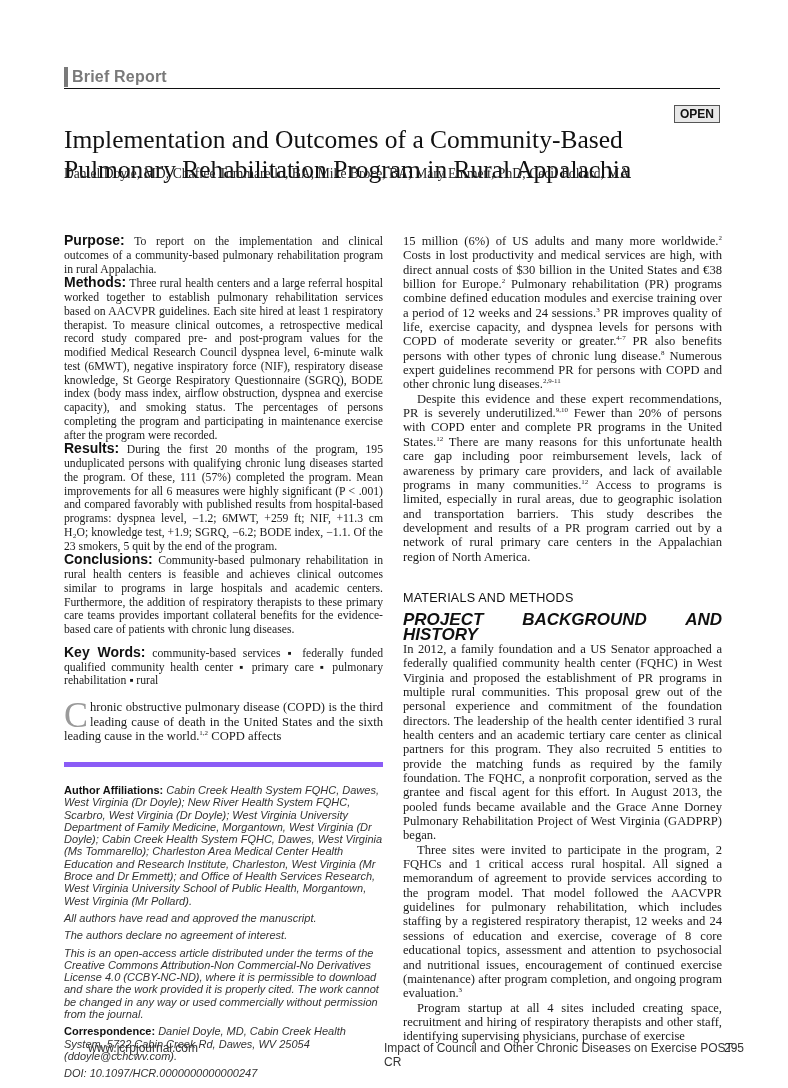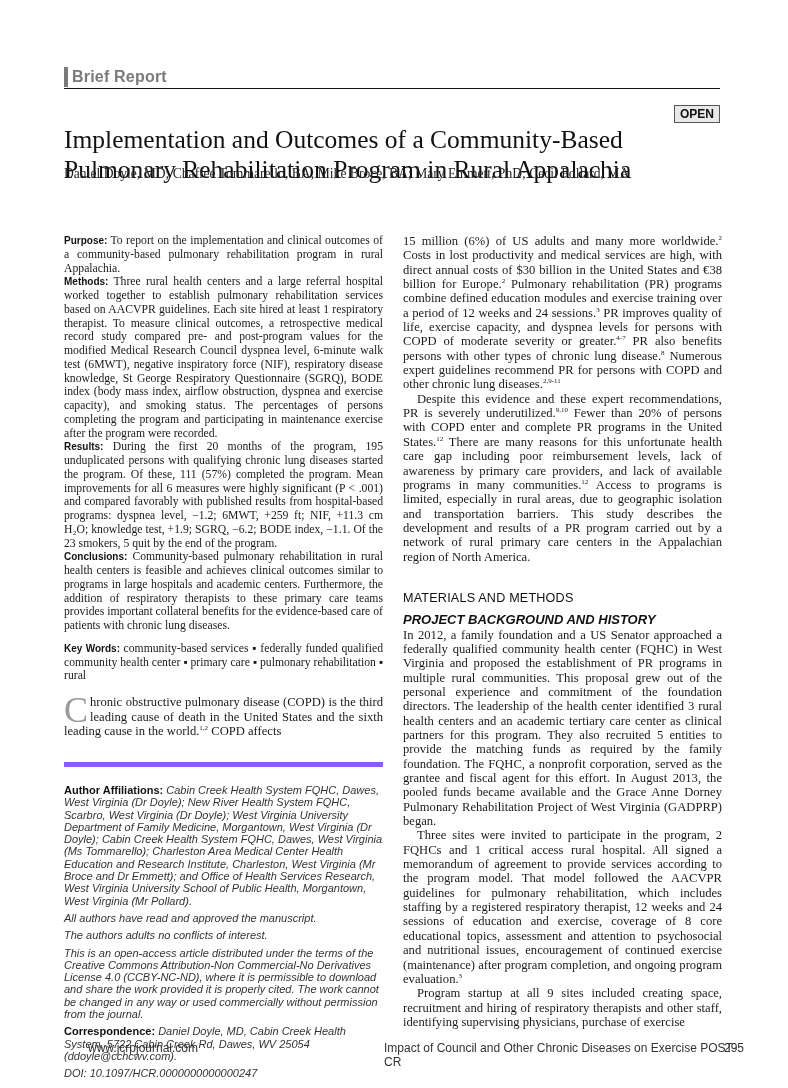--- a/index.html
+++ b/index.html
@@ -14,34 +14,34 @@
 
     
     .title { position: absolute; left: 64px; top: 102px; width: 680px; font-family: "Liberation Serif", "DejaVu Serif", serif; font-size: 25.5px; line-height: 30px; color: #111; margin-top: 23px; }
     .authors { position: absolute; left: 64px; top: 166px; width: 680px; font-family: "Liberation Serif", "DejaVu Serif", serif; font-size: 13.6px; color: #222; }
 
     
     .col { position: absolute; top: 234px; width: 319px; font-family: "Liberation Serif", "DejaVu Serif", serif; font-size: 11.7px; line-height: 13.75px; color: #1a1a1a; text-align: justify; }
     .col-left { left: 64px; }
     .col-right { left: 403px; }
     .col p { margin: 0; }
-    .abs-label { font-family: "Liberation Sans", "DejaVu Sans", sans-serif; font-weight: bold; font-size: 10px; color: #111; }
+    .abs-label { font-family: "Liberation Sans", "DejaVu Sans", sans-serif; font-weight: bold; font-size: 14px; color: #111; }
     .abstract { background: #ffffff; }
     .abs-block { margin: 0; }
     .keywords { margin-top: 9px !important; }
     .dropcap-para { margin-top: 12px !important; font-size: 12.6px; line-height: 14.5px; }
     .dropcap { float: left; font-family: "Liberation Serif", "DejaVu Serif", serif; font-size: 36px; line-height: 28px; color: #9a9a9a; margin: 1px 2px -2px 0; }
     .indent { text-indent: 14px; }
 
     .affil-box { position: absolute; left: 64px; top: 762px; width: 319px; border-top: 5px solid #8b5cf6; padding-top: 17px; font-family: "Liberation Sans", "DejaVu Sans", sans-serif; font-size: 11px; line-height: 12.3px; color: #333; }
     .affil-box p { margin: 0 0 5px 0; font-style: italic; }
     .affil-box .k { font-style: normal; font-weight: bold; color: #111; }
 
     .h-section { font-family: "Liberation Sans", "DejaVu Sans", sans-serif; font-weight: normal; font-size: 12.6px; color: #111; margin: 27px 0 8px 0 !important; letter-spacing: 0.2px; }
-    .h-sub { font-family: "Liberation Sans", "DejaVu Sans", sans-serif; font-weight: bold; font-style: italic; font-size: 13px; color: #111; margin: 0 !important; }
+    .h-sub { font-family: "Liberation Sans", "DejaVu Sans", sans-serif; font-weight: bold; font-style: italic; font-size: 17px; color: #111; margin: 0 !important; }
     .right-body { font-size: 12.6px; line-height: 14.35px; }
 
     .sup { font-size: 7px; vertical-align: 5px; line-height: 0; }
 
     
     .footer { position: absolute; left: 64px; top: 1041px; width: 656px; height: 14px; font-family: "Liberation Sans", "DejaVu Sans", sans-serif; font-size: 12px; color: #333; margin-left: 24px; }
     .footer .url { position: absolute; left: 0; top: 0; }
     .footer .running { position: absolute; left: 296px; top: 0; }
     .footer .page { position: absolute; right: 0; top: 0; }
   </style>
@@ -69,33 +69,33 @@
     <p class="abs-block"><span class="abs-label">Results:</span><span> During the first 20 months of the program, 195 unduplicated persons with qualifying chronic lung diseases started the program. Of these, 111 (57%) completed the program. Mean improvements for all 6 measures were highly significant (P &lt; .001) and compared favorably with published results from hospital-based programs: dyspnea level, −1.2; 6MWT, +259 ft; NIF, +11.3 cm H₂O; knowledge test, +1.9; SGRQ, −6.2; BODE index, −1.1. Of the 23 smokers, 5 quit by the end of the program.</span></p>
     <p class="abs-block"><span class="abs-label">Conclusions:</span><span> Community-based pulmonary rehabilitation in rural health centers is feasible and achieves clinical outcomes similar to programs in large hospitals and academic centers. Furthermore, the addition of respiratory therapists to these primary care teams provides important collateral benefits for the evidence-based care of patients with chronic lung diseases.</span></p>
     <p class="abs-block keywords"><span class="abs-label">Key Words:</span><span> community-based services ▪ federally funded qualified community health center ▪ primary care ▪ pulmonary rehabilitation ▪ rural</span></p>
   </div>
   <p class="dropcap-para"><span class="dropcap">C</span><span>hronic obstructive pulmonary disease (COPD) is the third leading cause of death in the United States and the sixth leading cause in the world.</span><span class="sup">1,2</span><span> COPD affects</span></p>
 </div>
 
 <div class="affil-box">
   <p><span class="k">Author Affiliations:</span><span> Cabin Creek Health System FQHC, Dawes, West Virginia (Dr Doyle); New River Health System FQHC, Scarbro, West Virginia (Dr Doyle); West Virginia University Department of Family Medicine, Morgantown, West Virginia (Dr Doyle); Cabin Creek Health System FQHC, Dawes, West Virginia (Ms Tommarello); Charleston Area Medical Center Health Education and Research Institute, Charleston, West Virginia (Mr Broce and Dr Emmett); and Office of Health Services Research, West Virginia University School of Public Health, Morgantown, West Virginia (Mr Pollard).</span></p>
   <p>All authors have read and approved the manuscript.</p>
-  <p>The authors adults no conflicts of interest.</p>
+  <p>The authors declare no agreement of interest.</p>
   <p>This is an open-access article distributed under the terms of the Creative Commons Attribution-Non Commercial-No Derivatives License 4.0 (CCBY-NC-ND), where it is permissible to download and share the work provided it is properly cited. The work cannot be changed in any way or used commercially without permission from the journal.</p>
   <p><span class="k">Correspondence:</span><span> Daniel Doyle, MD, Cabin Creek Health System, 5722 Cabin Creek Rd, Dawes, WV 25054 (ddoyle@cchcwv.com).</span></p>
   <p>DOI: 10.1097/HCR.0000000000000247</p>
 </div>
 
 <div class="col col-right right-body">
   <p><span>15 million (6%) of US adults and many more worldwide.</span><span class="sup">2</span><span> Costs in lost productivity and medical services are high, with direct annual costs of $30 billion in the United States and €38 billion for Europe.</span><span class="sup">2</span><span> Pulmonary rehabilitation (PR) programs combine defined education modules and exercise training over a period of 12 weeks and 24 sessions.</span><span class="sup">3</span><span> PR improves quality of life, exercise capacity, and dyspnea levels for persons with COPD of moderate severity or greater.</span><span class="sup">4-7</span><span> PR also benefits persons with other types of chronic lung disease.</span><span class="sup">8</span><span> Numerous expert guidelines recommend PR for persons with COPD and other chronic lung diseases.</span><span class="sup">2,9-11</span></p>
   <p class="indent"><span>Despite this evidence and these expert recommendations, PR is severely underutilized.</span><span class="sup">9,10</span><span> Fewer than 20% of persons with COPD enter and complete PR programs in the United States.</span><span class="sup">12</span><span> There are many reasons for this unfortunate health care gap including poor reimbursement levels, lack of awareness by primary care providers, and lack of available programs in many communities.</span><span class="sup">12</span><span> Access to programs is limited, especially in rural areas, due to geographic isolation and transportation barriers. This study describes the development and results of a PR program carried out by a network of rural primary care centers in the Appalachian region of North America.</span></p>
   <p class="h-section">MATERIALS AND METHODS</p>
   <p class="h-sub">PROJECT BACKGROUND AND HISTORY</p>
   <p>In 2012, a family foundation and a US Senator approached a federally qualified community health center (FQHC) in West Virginia and proposed the establishment of PR programs in multiple rural communities. This proposal grew out of the personal experience and commitment of the foundation directors. The leadership of the health center identified 3 rural health centers and an academic tertiary care center as clinical partners for this program. They also recruited 5 entities to provide the matching funds as required by the family foundation. The FQHC, a nonprofit corporation, served as the grantee and fiscal agent for this effort. In August 2013, the pooled funds became available and the Grace Anne Dorney Pulmonary Rehabilitation Project of West Virginia (GADPRP) began.</p>
   <p class="indent"><span>Three sites were invited to participate in the program, 2 FQHCs and 1 critical access rural hospital. All signed a memorandum of agreement to provide services according to the program model. That model followed the AACVPR guidelines for pulmonary rehabilitation, which includes staffing by a registered respiratory therapist, 12 weeks and 24 sessions of education and exercise, coverage of 8 core educational topics, assessment and attention to psychosocial and nutritional issues, encouragement of continued exercise (maintenance) after program completion, and ongoing program evaluation.</span><span class="sup">3</span></p>
-  <p class="indent">Program startup at all 9 sites included creating space, recruitment and hiring of respiratory therapists and other staff, identifying supervising physicians, purchase of exercise</p>
+  <p class="indent">Program startup at all 4 sites included creating space, recruitment and hiring of respiratory therapists and other staff, identifying supervising physicians, purchase of exercise</p>
 </div>
 
 <div class="footer">
   <span class="url">www.jcrpjournal.com</span>
   <span class="running">Impact of Council and Other Chronic Diseases on Exercise POST-CR</span>
   <span class="page">295</span>
 </div>
 
 </body></html>

